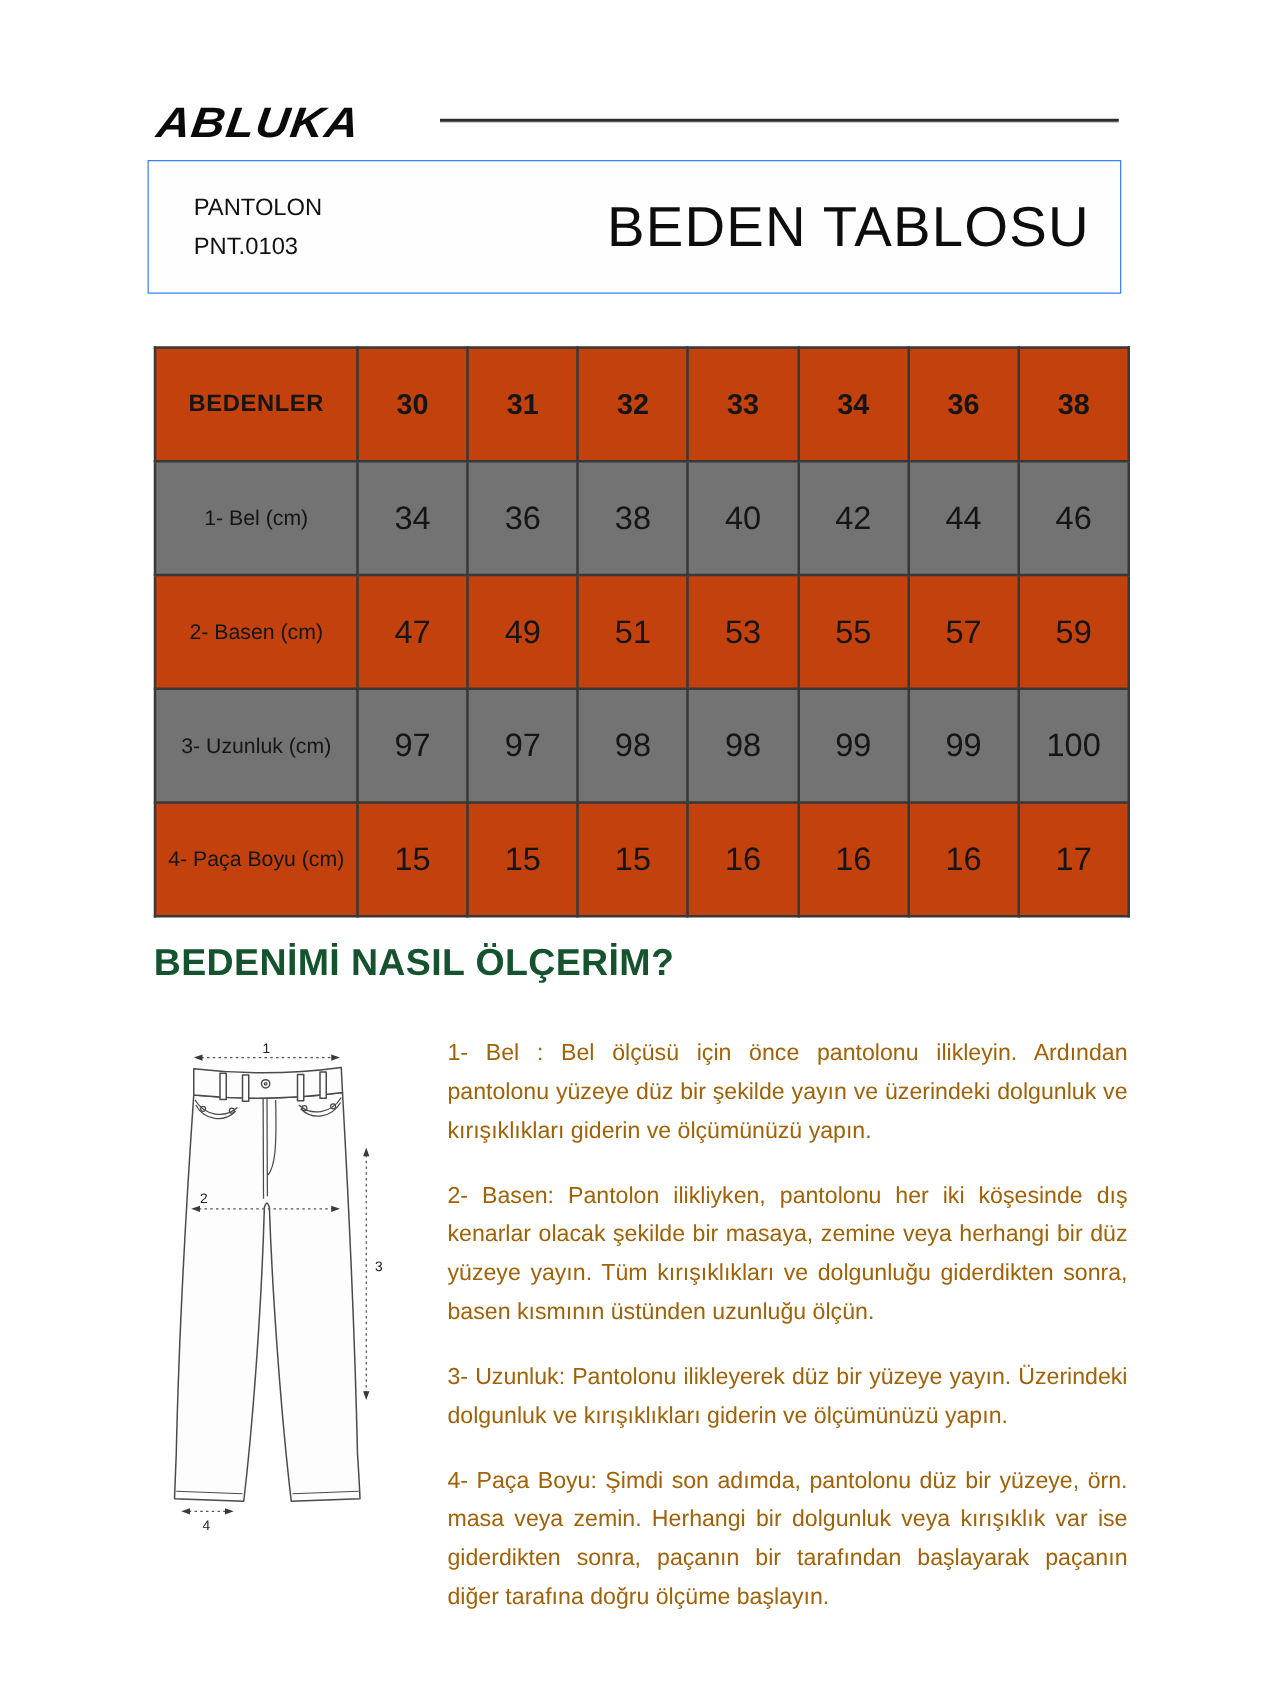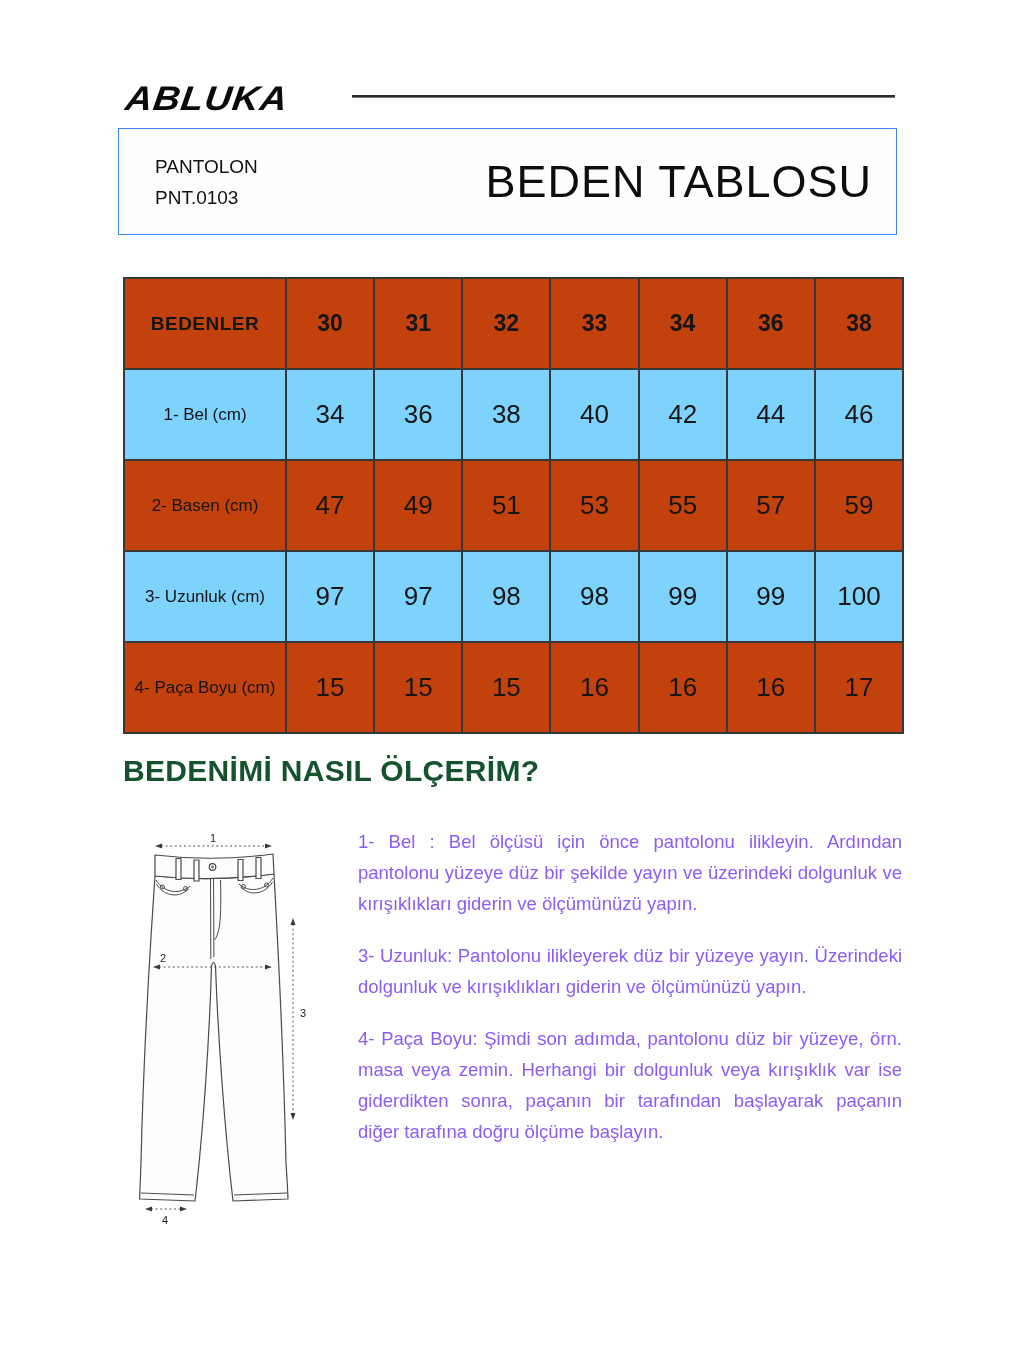--- a/index.html
+++ b/index.html
@@ -34,42 +34,42 @@
     text-align:center;
   }
   
   .size-table{
     position:absolute;left:123px;top:277px;width:781px;
     border-collapse:collapse;table-layout:fixed;
   }
   .size-table col.c-label{width:162px;}
   .size-table th,.size-table td{
     border:2px solid #383838;text-align:center;vertical-align:middle;
-    height:89px;padding:0 8px;background:#7dd3fc;color:#151515;
+    height:89px;padding:0 8px;background:#737373;color:#151515;
   }
   .size-table tr.gray th,.size-table tr.gray td{background:#c2410c;}
   .size-table th.corner{font-size:19px;font-weight:bold;letter-spacing:0.5px;}
   .size-table th.size-head{font-size:23px;font-weight:bold;}
   .size-table td.lbl{font-size:17px;font-weight:400;line-height:24px;}
   .size-table td.val{font-size:26px;font-weight:400;}
   
   .guide-heading{
     position:absolute;left:123px;top:754px;
     font-size:30px;font-weight:bold;letter-spacing:0.3px;color:#14532d;
     white-space:nowrap;
   }
   .diagram{position:absolute;left:135px;top:833px;width:215px;height:407px;}
   .diagram .outline{fill:#fdfdfd;stroke:#4a4a4a;stroke-width:1.2;stroke-linejoin:round;}
   .diagram .stitch{fill:none;stroke:#4a4a4a;stroke-width:1;}
   .diagram .dim{fill:none;stroke:#555;stroke-width:1;stroke-dasharray:2 2.6;}
   .diagram .arrow{fill:#3a3a3a;stroke:none;}
   .diagram text{font-family:"Liberation Sans",sans-serif;font-size:11px;fill:#222;}
   .guide-text{
     position:absolute;left:358px;top:826px;width:544px;
-    font-size:18.5px;line-height:31px;text-align:justify;color:#8b5cf6;
+    font-size:18.5px;line-height:31px;text-align:justify;color:#a16207;
   }
   .guide-text p{margin:0 0 21px 0;}
 </style>
 </head>
 <body>
 
 <div class="logo">ABLUKA</div>
 <div class="header-rule"></div>
 
 <div class="title-card">
@@ -208,15 +208,16 @@
   <g>
     <path class="dim" d="M16,376 L46,376"></path>
     <polygon class="arrow" points="10,376 17,373.5 17,378.5"></polygon>
     <polygon class="arrow" points="52,376 45,373.5 45,378.5"></polygon>
     <text x="30" y="391" text-anchor="middle">4</text>
   </g>
 </svg>
 
 <div class="guide-text">
   <p>1- Bel : Bel ölçüsü için önce pantolonu ilikleyin. Ardından pantolonu yüzeye düz bir şekilde yayın ve üzerindeki dolgunluk ve kırışıklıkları giderin ve ölçümünüzü yapın.</p>
+  <p>2- Basen: Pantolon ilikliyken, pantolonu her iki köşesinde dış kenarlar olacak şekilde bir masaya, zemine veya herhangi bir düz yüzeye yayın. Tüm kırışıklıkları ve dolgunluğu giderdikten sonra, basen kısmının üstünden uzunluğu ölçün.</p>
   <p>3- Uzunluk: Pantolonu ilikleyerek düz bir yüzeye yayın. Üzerindeki dolgunluk ve kırışıklıkları giderin ve ölçümünüzü yapın.</p>
   <p>4- Paça Boyu: Şimdi son adımda, pantolonu düz bir yüzeye, örn. masa veya zemin. Herhangi bir dolgunluk veya kırışıklık var ise giderdikten sonra, paçanın bir tarafından başlayarak paçanın diğer tarafına doğru ölçüme başlayın.</p>
 </div>
 
 </body></html>

